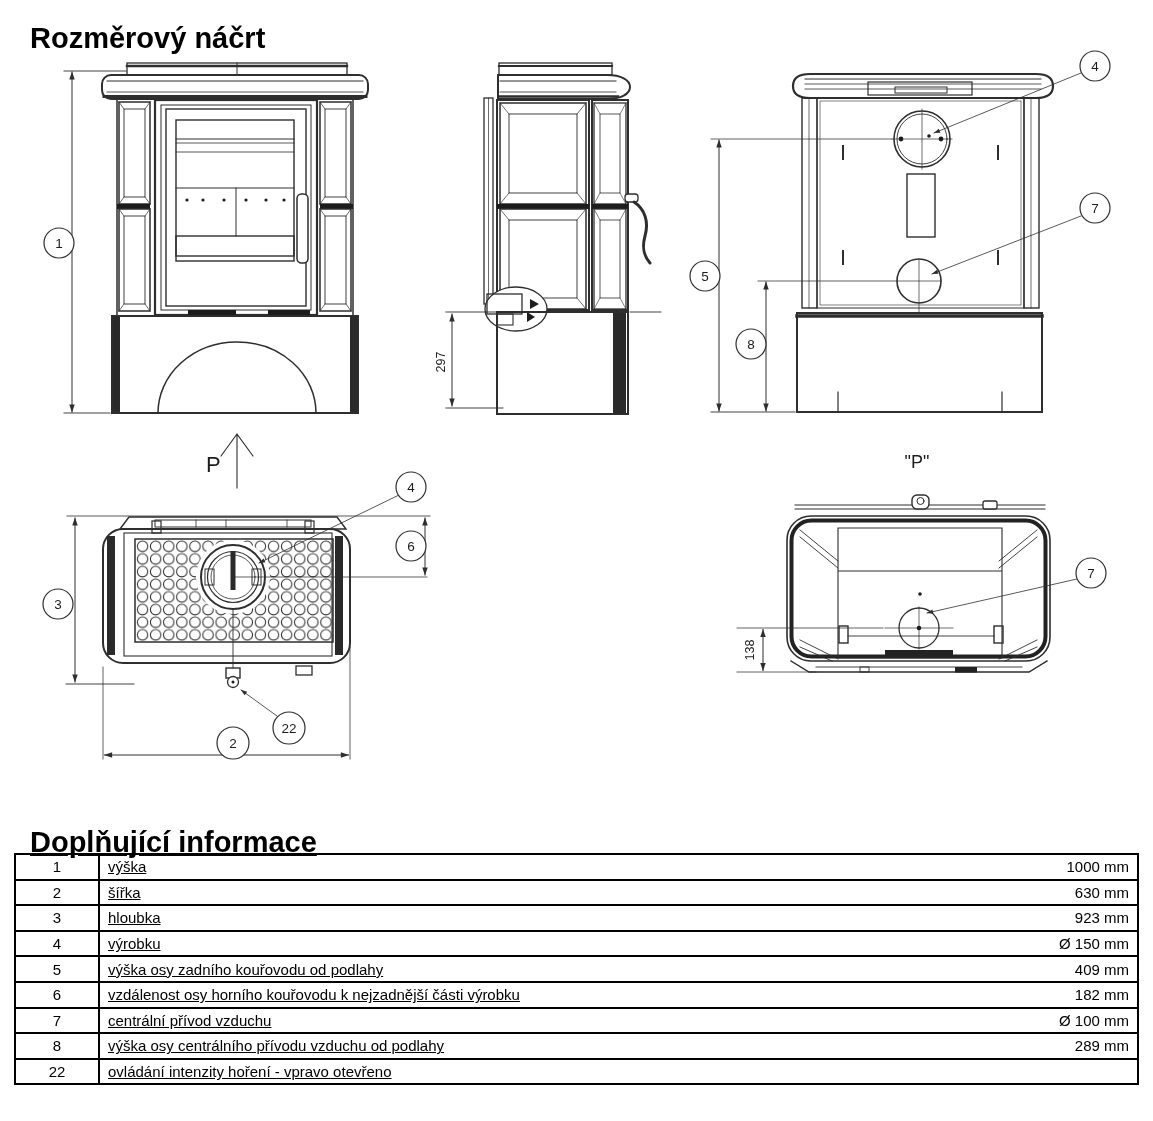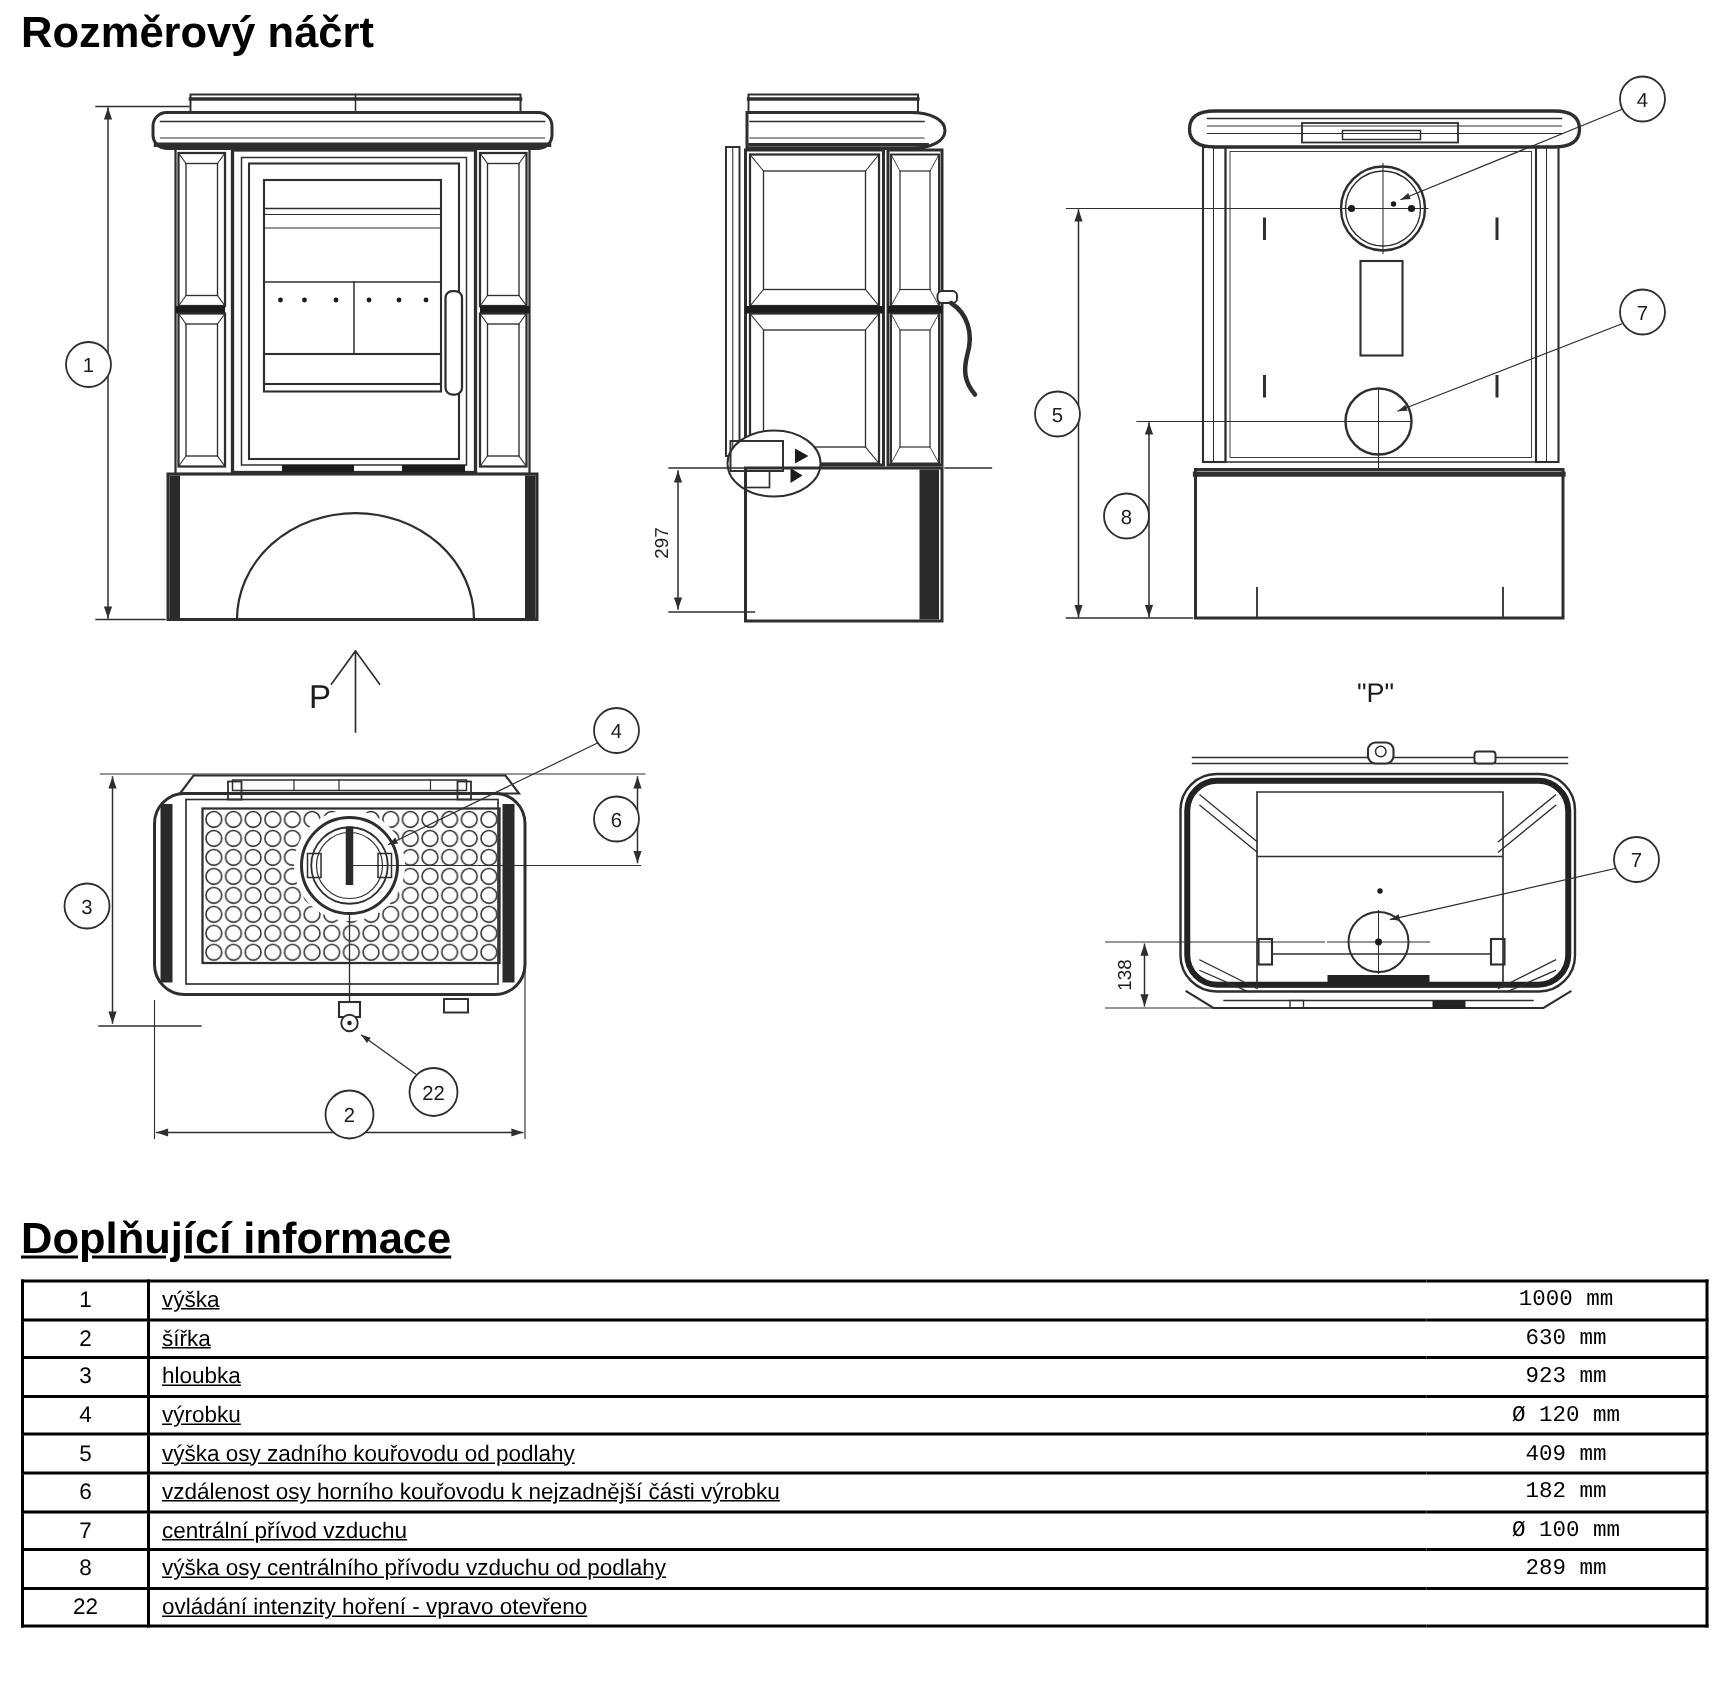--- a/index.html
+++ b/index.html
@@ -1,29 +1,29 @@
 <!DOCTYPE html>
 <html><head>
 <meta charset="utf-8">
 <style>
   html,body{margin:0;padding:0;background:#ffffff;}
   body{width:1153px;height:1121px;position:relative;font-family:"Liberation Sans",sans-serif;color:#000;}
-  .h-title{position:absolute;left:14px;margin:0;font-size:29px;font-weight:bold;letter-spacing:0px;}
+  .h-title{position:absolute;left:14px;margin:16px;font-size:29px;font-weight:bold;letter-spacing:0px;}
   #title-drawing{top:6px;}
   #title-info{top:810px;text-decoration:underline;}
   svg text{font-family:"Liberation Sans",sans-serif;fill:#1c1c1c;}
   .callout-num{font-size:13.5px;text-anchor:middle;}
   .dim-num{font-size:12.5px;text-anchor:middle;}
   .p-label{font-size:22px;font-weight:500;}
   .pv-label{font-size:18px;text-anchor:middle;}
   #info-table{position:absolute;left:14px;top:853px;width:1125px;border-collapse:collapse;table-layout:fixed;}
   #info-table td{border:2px solid #000;height:23.6px;font-size:15px;padding:0 8px;vertical-align:middle;overflow:hidden;white-space:nowrap;}
   #info-table td.c-num{width:78px;text-align:center;padding:0 2px;}
   #info-table td.c-label{border-right:none;text-decoration:underline;}
-  #info-table td.c-value{border-left:none;width:170px;text-align:center;font-family:Liberation Mono, monospace;}
+  #info-table td.c-value{border-left:none;width:170px;text-align:right;}
 </style>
 </head>
 <body>
 
 <h1 class="h-title" id="title-drawing">Rozměrový náčrt</h1>
 
 <svg width="1153" height="800" viewBox="0 0 1153 800" style="position:absolute;left:0;top:0" stroke-linecap="square" fill="none">
   <defs>
     <marker id="arr" viewBox="0 0 10 10" refX="9.5" refY="5" markerWidth="10" markerHeight="8" orient="auto-start-reverse">
       <path d="M0,1.6 L10,5 L0,8.4 z" fill="#2e2e2e" stroke="none"></path>
@@ -335,21 +335,21 @@
       <td class="c-value">630 mm</td>
     </tr>
     <tr>
       <td class="c-num">3</td>
       <td class="c-label">hloubka</td>
       <td class="c-value">923 mm</td>
     </tr>
     <tr>
       <td class="c-num">4</td>
       <td class="c-label">výrobku</td>
-      <td class="c-value">Ø 120 mm</td>
+      <td class="c-value">Ø 150 mm</td>
     </tr>
     <tr>
       <td class="c-num">5</td>
       <td class="c-label">výška osy zadního kouřovodu od podlahy</td>
       <td class="c-value">409 mm</td>
     </tr>
     <tr>
       <td class="c-num">6</td>
       <td class="c-label">vzdálenost osy horního kouřovodu k nejzadnější části výrobku</td>
       <td class="c-value">182 mm</td>

